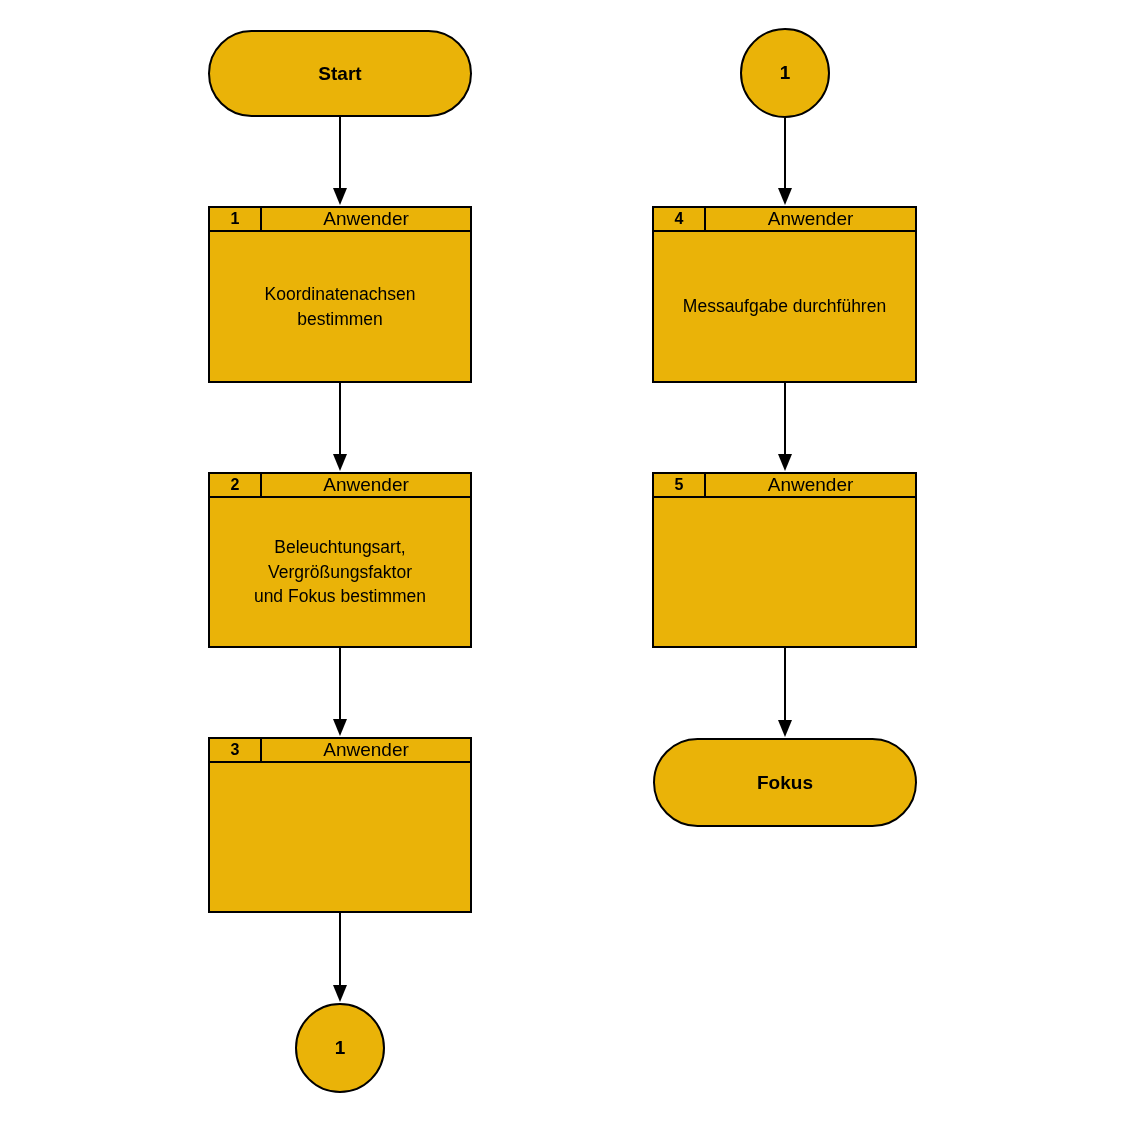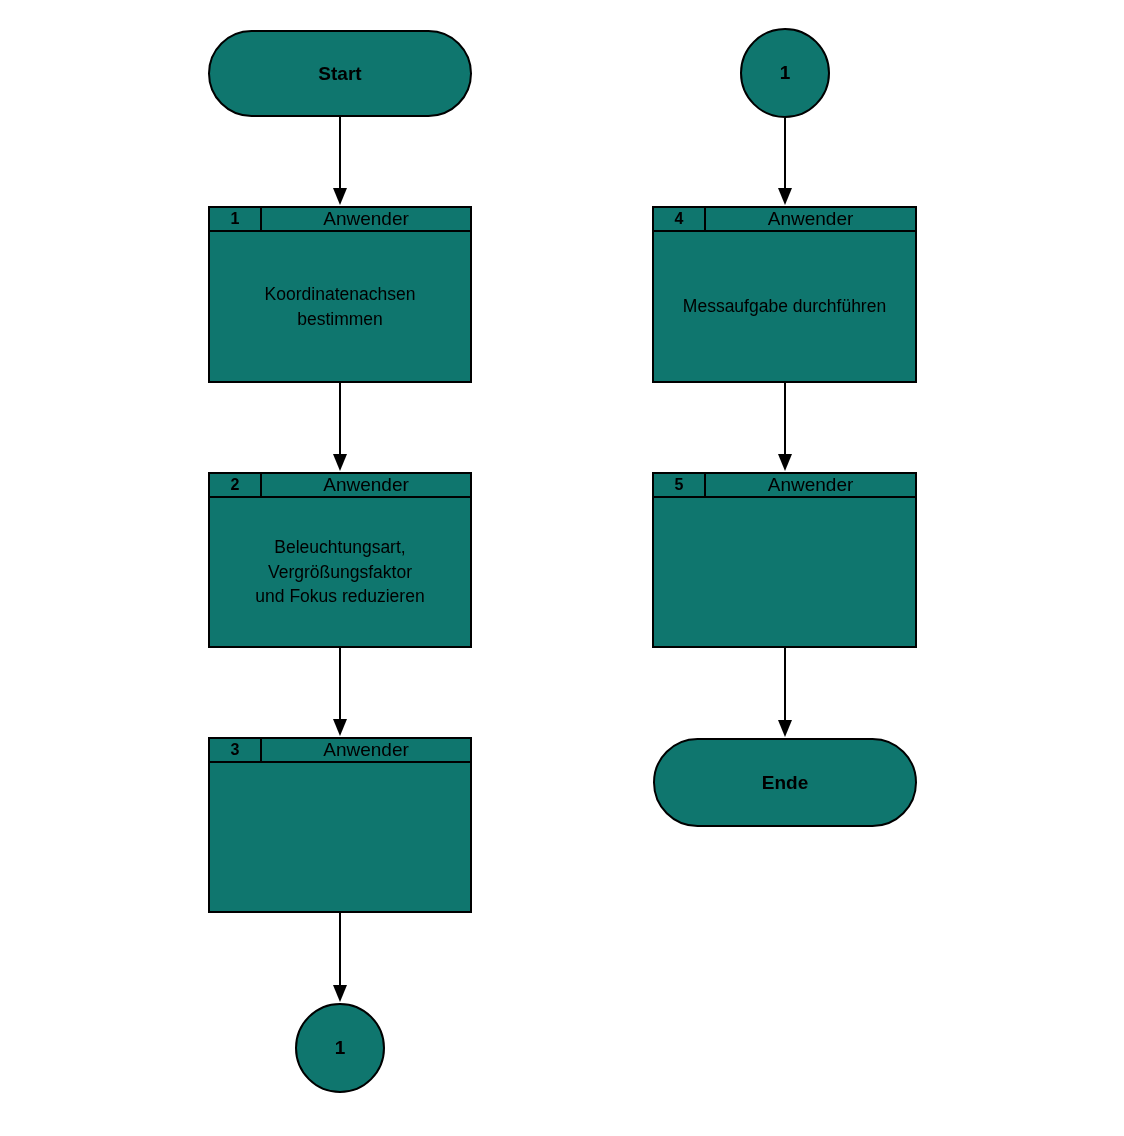--- a/index.html
+++ b/index.html
@@ -20,21 +20,21 @@
     position: absolute;
     left: 0;
     top: 0;
     width: 1124px;
     height: 1136px;
     pointer-events: none;
   }
   .node {
     position: absolute;
     box-sizing: border-box;
-    background: #0f766e;
+    background: #eab308;
   }
   .stadium {
     border: 2px solid #000000;
     border-radius: 46px;
     display: flex;
     align-items: center;
     justify-content: center;
     font-weight: bold;
     font-size: 19px;
   }
@@ -151,21 +151,21 @@
 bestimmen</div>
   </div>
 
   <div class="node pbox" style="left:208px; top:472px; width:264px; height:176px;">
     <div class="pbox-header">
       <div class="pbox-num">2</div>
       <div class="pbox-role">Anwender</div>
     </div>
     <div class="pbox-body">Beleuchtungsart,
 Vergrößungsfaktor
-und Fokus reduzieren</div>
+und Fokus bestimmen</div>
   </div>
 
   <div class="node pbox" style="left:208px; top:737px; width:264px; height:176px;">
     <div class="pbox-header">
       <div class="pbox-num">3</div>
       <div class="pbox-role">Anwender</div>
     </div>
   </div>
 
   <div class="node connector" style="left:295px; top:1003px;">
@@ -185,16 +185,16 @@
   </div>
 
   <div class="node pbox" style="left:652px; top:472px; width:265px; height:176px;">
     <div class="pbox-header">
       <div class="pbox-num">5</div>
       <div class="pbox-role">Anwender</div>
     </div>
   </div>
 
   <div class="node stadium" style="left:653px; top:738px; width:264px; height:89px;">
-    <span>Ende</span>
+    <span>Fokus</span>
   </div>
 
 </div>
 
 </body></html>

